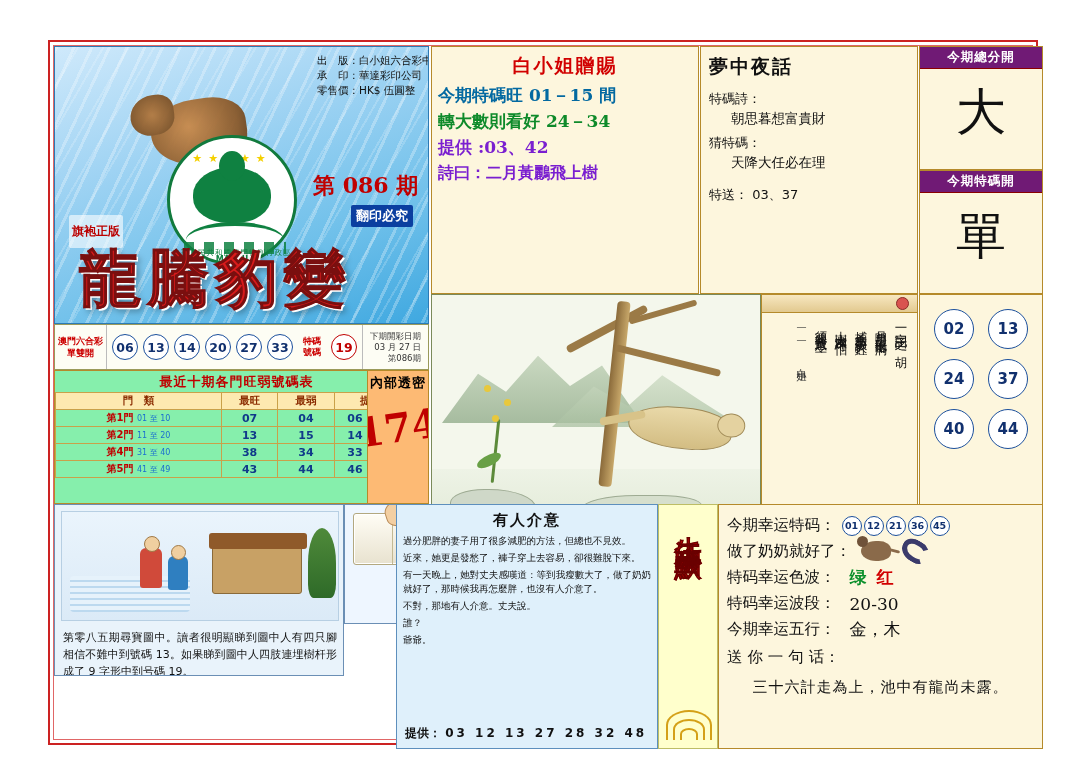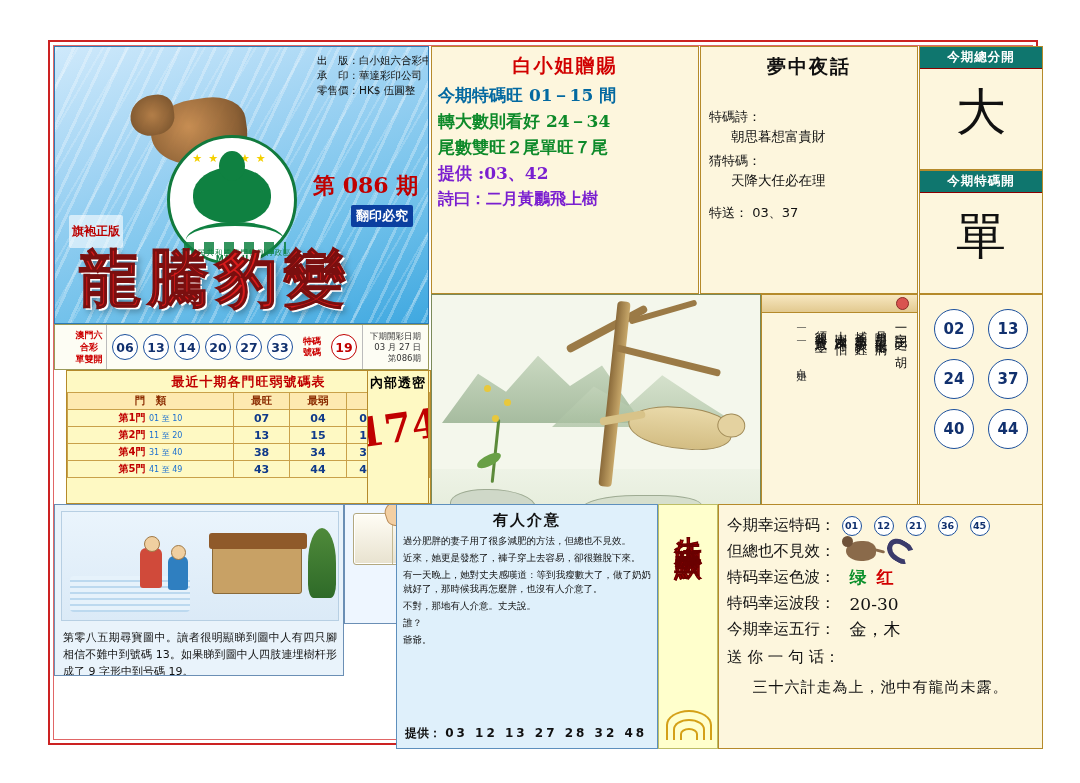--- a/index.html
+++ b/index.html
@@ -112,21 +112,21 @@
 
   
   .ballrow {
     left:0; top:278px; width:375px; height:46px;
     background:#fdfdf4; border:1px solid #9a9a5a;
     display:flex; align-items:center;
   }
   .br-left {
     width:52px; font-size:9px; color:#c00; line-height:12px; text-align:center;
     border-right:1px solid #bbb; height:100%; display:flex; flex-direction:column;
-    align-items:center; justify-content:center; font-weight:bold;padding-left:17px;
+    align-items:center; justify-content:center; font-weight:bold;
   }
   .balls { display:flex; align-items:center; gap:5px; padding:0 5px; }
   .ball {
     width:26px; height:26px; border-radius:50%;
     border:1.5px solid #1b4f9c; background:#fff;
     display:flex; align-items:center; justify-content:center;
     font-size:12.5px; font-weight:bold; color:#11306e;
   }
   .ball.special { border-color:#c00000; color:#c00000; }
   .tm-label {
@@ -134,42 +134,42 @@
     font-weight:bold;
   }
   .br-right {
     margin-left:auto; width:66px; font-size:8.5px; color:#333; text-align:right;
     line-height:11px; border-left:1px solid #bbb; height:100%;
     display:flex; flex-direction:column; align-items:center; justify-content:center;
   }
 
   
   .tblpanel {
-    left:12px; top:324px; width:365px; height:134px;
-    background:#fef9c3; border:1px solid #b58a2a;
+    left:0; top:324px; width:365px; height:134px;
+    background:#86efac; border:1px solid #b58a2a;
   }
   .tbl-title {
     text-align:center; font-size:13px; font-weight:bold; color:#c00000;
     padding:2px 0 1px; letter-spacing:1px;
   }
   table.grid { width:100%; border-collapse:collapse; font-size:10px; }
   table.grid th {
     background:#fde9b0; color:#8a2b00; font-size:10.5px; border:1px solid #c9a14a;
     padding:1px 0; font-weight:bold;
   }
   table.grid td {
     border:1px solid #c9a14a; text-align:center; padding:1px 0; color:#103a8a;
     font-weight:bold; font-size:11px;
   }
   table.grid td.men { color:#c00000; font-size:10px; white-space:nowrap; }
   .rng { color:#1b6fd0; font-size:8px; font-weight:normal; }
 
   .secret {
     left:313px; top:324px; width:62px; height:134px;
-    background:#fef9c3; border:1px solid #b58a2a;
+    background:#fdba74; border:1px solid #b58a2a;
     display:flex; flex-direction:column; align-items:center;
   }
   .secret .st {
     writing-mode:horizontal-tb; font-size:13px; font-weight:bold; color:#000;
     text-align:center; margin-top:4px; line-height:15px; letter-spacing:1px;
   }
   .secret .num {
     font-size:40px; color:#c00000; font-family:"DejaVu Serif",serif;
     transform:rotate(-8deg); margin-top:14px; font-weight:bold;
   }
@@ -192,38 +192,38 @@
   .gift p.g3 { color:#0e8a2a; }
   .gift p.g4 { color:#7a1fd0; }
   .gift p.g5 { color:#7a1fd0; font-size:16px; }
 
   
   .dream {
     left:646px; top:0; width:218px; height:248px;
     background:#fdf6dd; border:1px solid #b58a2a; padding:5px 8px;
   }
   .dream h3 {
-    margin:2px 0 28px; text-align:center; font-size:19px; color:#111;
+    margin:2px 0 10px; text-align:left; font-size:19px; color:#111;
     font-family:Liberation Sans, sans-serif; letter-spacing:2px;
   }
   .dream .lab { font-size:13px; color:#111; margin:6px 0 2px; }
   .dream .val { font-size:13.5px; color:#111; margin:0 0 4px 22px; }
   .dream .send { font-size:13px; color:#111; margin-top:14px; }
 
   
   .tr1 {
     left:865px; top:0; width:124px; height:124px;
     background:#fdf6dd; border:1px solid #b58a2a;
   }
   .tr2 {
     left:865px; top:124px; width:124px; height:124px;
     background:#fdf6dd; border:1px solid #b58a2a;
   }
   .redbar {
-    background:#0f766e; color:#fff; font-size:12.5px; font-weight:bold;
+    background:#701a75; color:#fff; font-size:12.5px; font-weight:bold;
     text-align:center; padding:2px 0; letter-spacing:1px;
     border-bottom:1px solid #8a0000;
   }
   .bigchar {
     text-align:center; font-size:50px; color:#111; font-family:"DejaVu Serif",serif;
     line-height:86px;
   }
 
   
   .pic {
@@ -443,21 +443,21 @@
   .a2 { width:32px; height:21px; }
   .a3 { width:18px; height:12px; }
 
   
   .lucky {
     left:664px; top:458px; width:325px; height:245px;
     background:#fdf6dd; border:1px solid #b58a2a; padding:6px 8px;
   }
   .lk-row { display:flex; align-items:center; margin:4px 0; }
   .lk-label { font-size:15.5px; color:#111; font-family:"DejaVu Serif",serif; white-space:nowrap; }
-  .lk-balls { display:flex; gap:12px; margin-left:6px; }
+  .lk-balls { display:flex; gap:2px; margin-left:6px; }
   .sball {
     width:20px; height:20px; border-radius:50%; border:1px solid #1b4f9c;
     background:#fff; display:flex; align-items:center; justify-content:center;
     font-size:9.5px; font-weight:bold; color:#11306e;
   }
   .zodiac { display:flex; gap:10px; margin-left:10px; align-items:center; }
   .z-mouse {
     width:30px; height:20px; background:#8a6a4a; border-radius:55% 45% 45% 55%;
     position:relative;
   }
@@ -572,21 +572,20 @@
 
   <div class="panel secret">
     <div class="st">內部透密</div>
     <div class="num">174</div>
   </div>
 
   <div class="panel gift">
     <h3>白小姐贈賜</h3>
     <p class="g1">今期特碼旺 01－15 間</p>
     <p class="g2">轉大數則看好 24－34</p>
-    <p class="g3">尾數雙旺２尾單旺７尾</p>
     <p class="g4">提供 :03、42</p>
     <p class="g5">詩曰：二月黃鸝飛上樹</p>
   </div>
 
   <div class="panel dream">
     <h3>夢中夜話</h3>
     <div class="lab">特碼詩：</div>
     <div class="val">朝思暮想富貴財</div>
     <div class="lab">猜特碼：</div>
     <div class="val">天降大任必在理</div>
@@ -696,21 +695,21 @@
       <span class="lk-label">今期幸运特码：</span>
       <span class="lk-balls">
         <span class="sball">01</span>
         <span class="sball">12</span>
         <span class="sball">21</span>
         <span class="sball">36</span>
         <span class="sball">45</span>
       </span>
     </div>
     <div class="lk-row">
-      <span class="lk-label">但總也不見效：</span>
+      <span class="lk-label">做了奶奶就好了：</span>
       <span class="zodiac">
         <span class="z-mouse"></span>
         <span class="z-snake"></span>
       </span>
     </div>
     <div class="lk-row">
       <span class="lk-label">特码幸运色波：</span>
       <span class="colorword c-green">绿</span>
       <span class="colorword c-red">红</span>
     </div>

